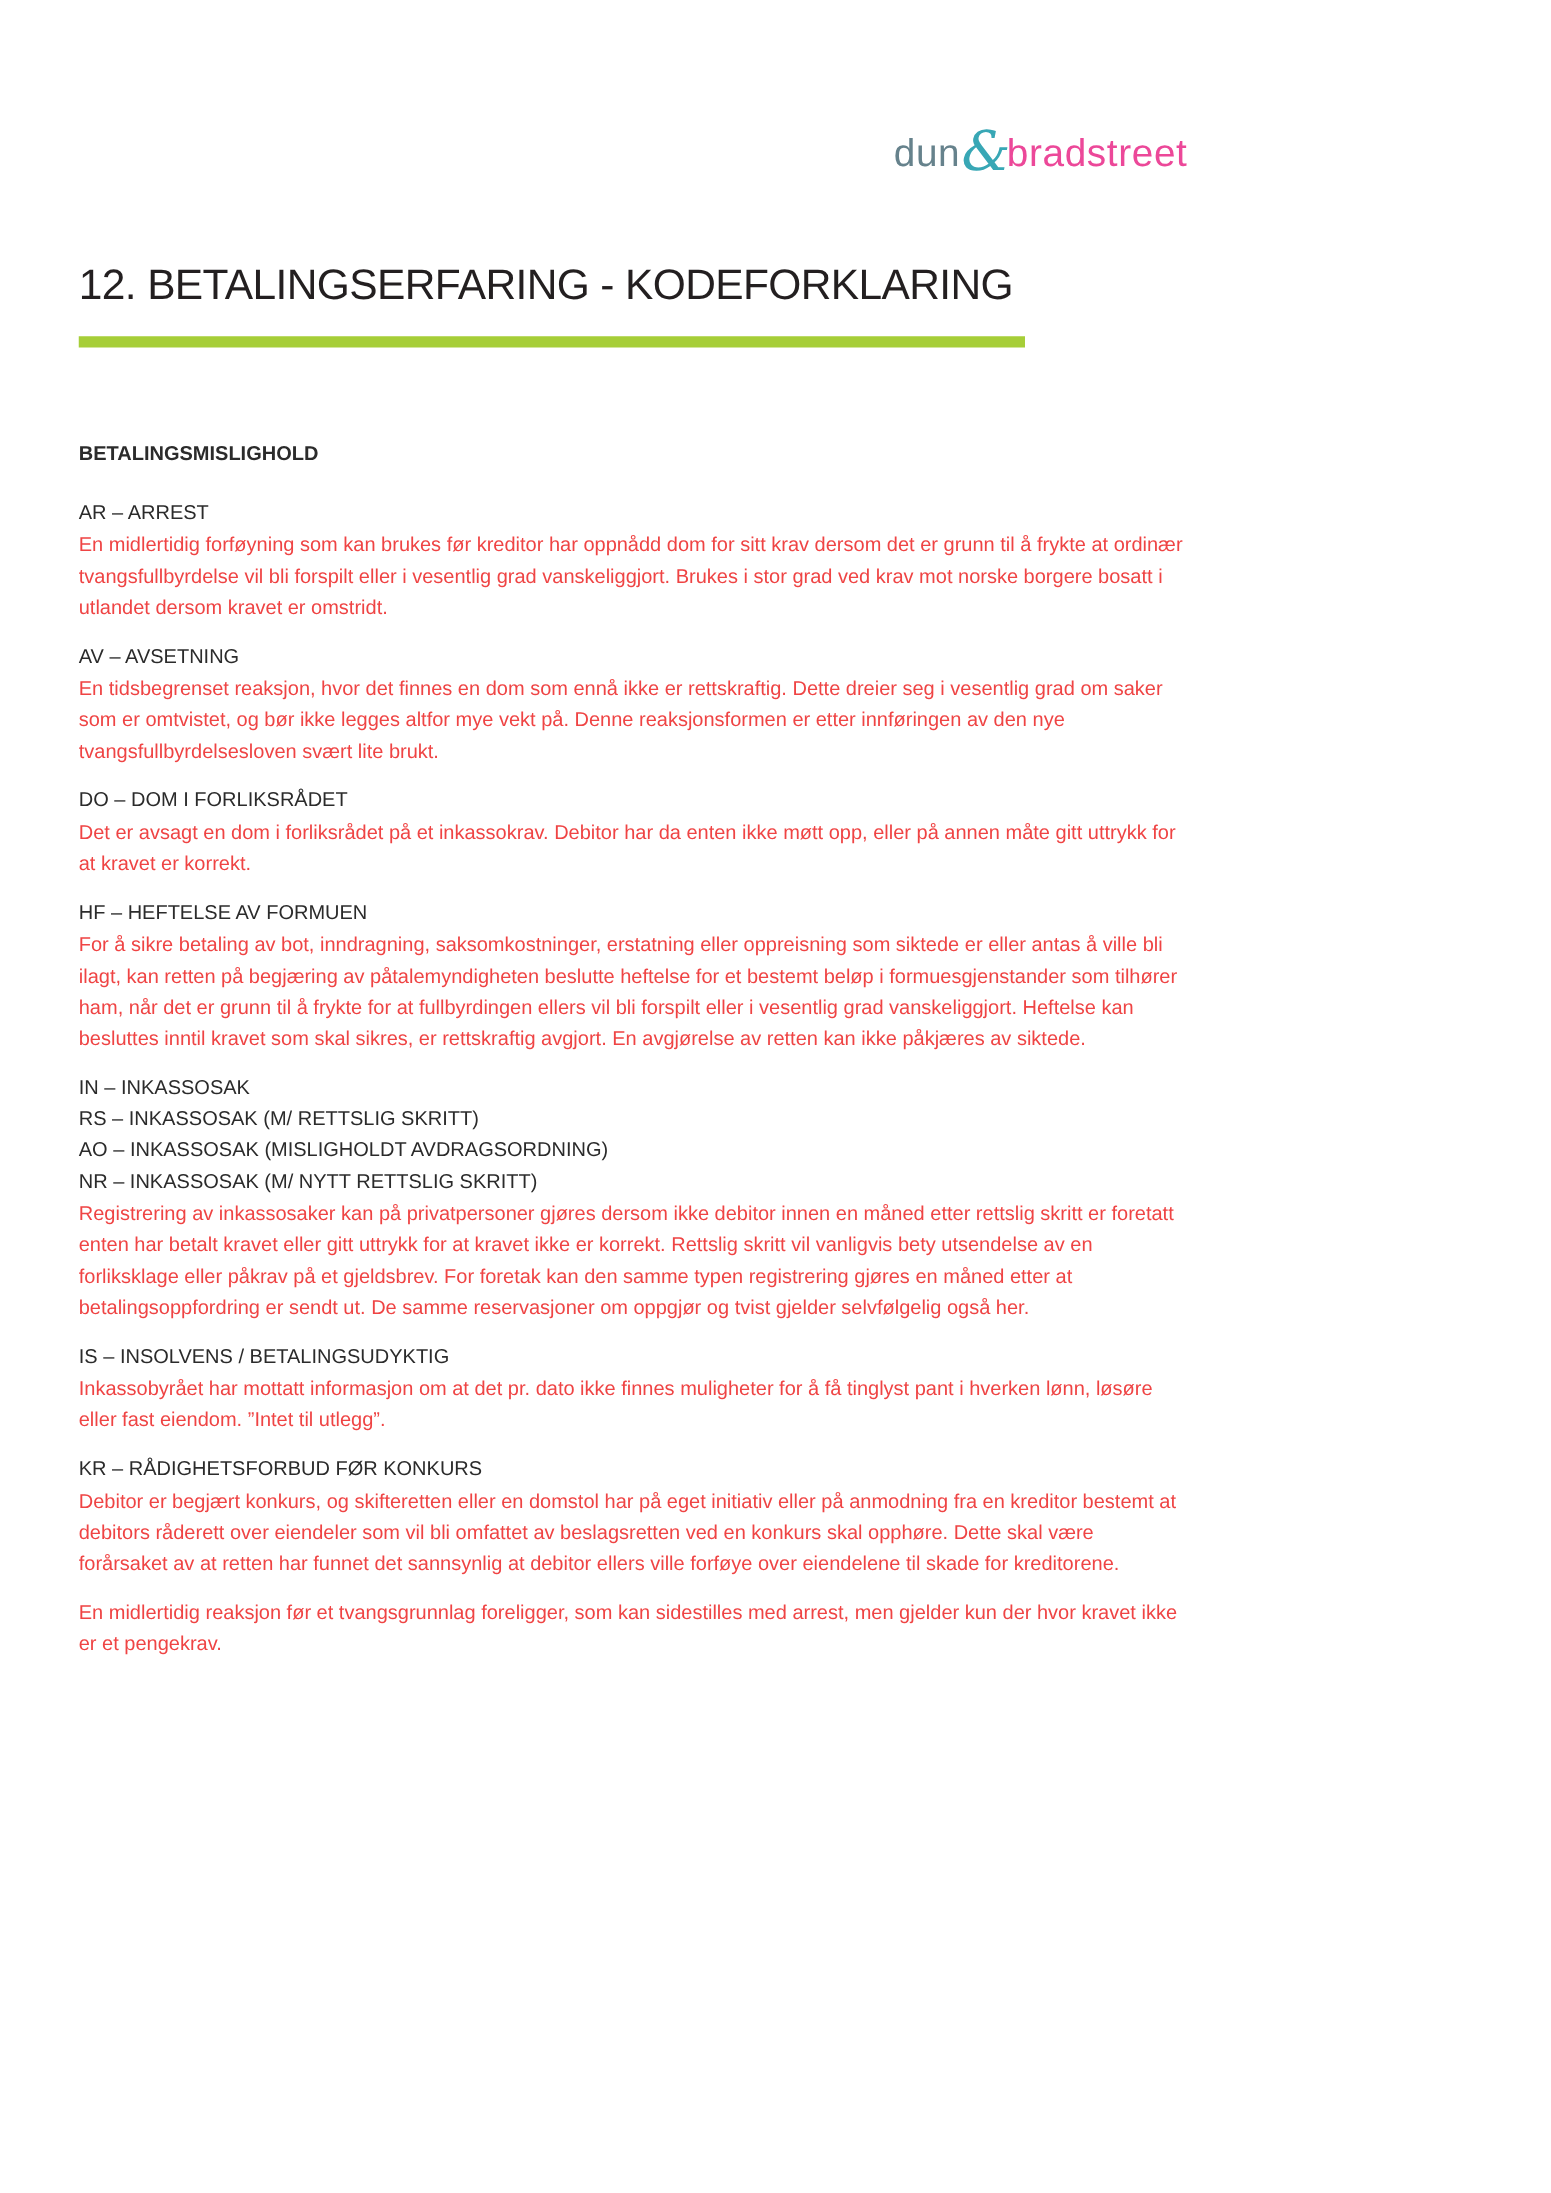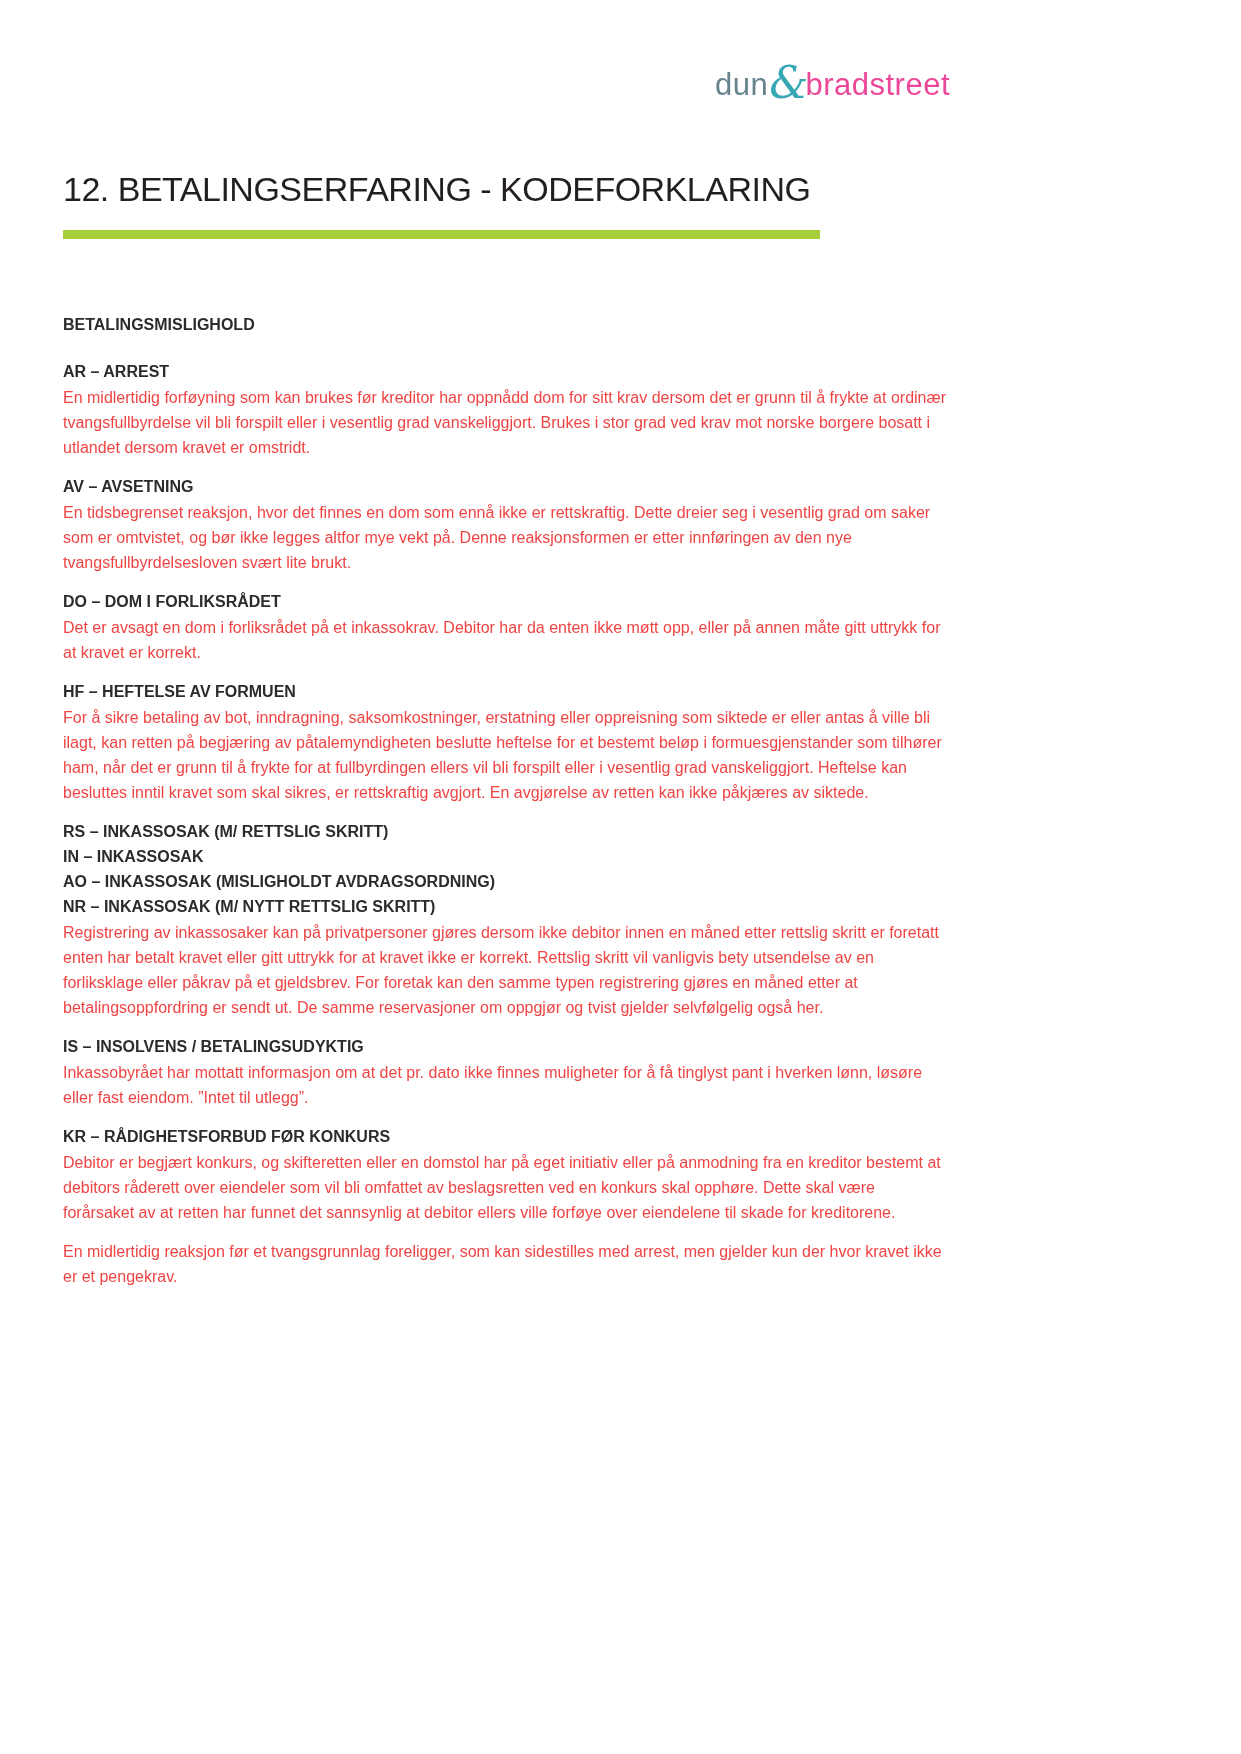--- a/index.html
+++ b/index.html
@@ -5,20 +5,21 @@
   * { margin: 0; padding: 0; box-sizing: border-box; }
   html, body { background: #ffffff; }
   .page {
     position: relative;
     width: 1241px;
     height: 1468px;
     background: #ffffff;
     font-family: "Liberation Sans", sans-serif;
     color: #3d3d3d;
     overflow: hidden;
+    margin-top: 39px;
   }
   .logo {
     position: absolute;
     top: 64px;
     right: 291px;
     display: flex;
     align-items: baseline;
     white-space: nowrap;
   }
   .logo-dun {
@@ -72,21 +73,21 @@
   }
   .section-header {
     font-size: 16px;
     font-weight: bold;
     color: #2b2b2b;
     margin-bottom: 22px;
   }
   .entry { margin-bottom: 14px; }
   .entry-heading {
     font-size: 16px;
-    font-weight: bold;
+    font-weight: normal;
     color: #2b2b2b;
   }
   .entry-body {
     margin-top: 1px;
     color: #ef4444;
   }
   .footer {
     position: absolute;
     top: 1506px;
     right: 295px;
@@ -126,22 +127,22 @@
       <h3 class="entry-heading">DO – DOM I FORLIKSRÅDET</h3>
       <p class="entry-body">Det er avsagt en dom i forliksrådet på et inkassokrav. Debitor har da enten ikke møtt opp, eller på annen måte gitt uttrykk for at kravet er korrekt.</p>
     </section>
 
     <section class="entry">
       <h3 class="entry-heading">HF – HEFTELSE AV FORMUEN</h3>
       <p class="entry-body">For å sikre betaling av bot, inndragning, saksomkostninger, erstatning eller oppreisning som siktede er eller antas å ville bli ilagt, kan retten på begjæring av påtalemyndigheten beslutte heftelse for et bestemt beløp i formuesgjenstander som tilhører ham, når det er grunn til å frykte for at fullbyrdingen ellers vil bli forspilt eller i vesentlig grad vanskeliggjort. Heftelse kan besluttes inntil kravet som skal sikres, er rettskraftig avgjort. En avgjørelse av retten kan ikke påkjæres av siktede.</p>
     </section>
 
     <section class="entry">
+      <h3 class="entry-heading">IN – INKASSOSAK</h3>
       <h3 class="entry-heading">RS – INKASSOSAK (M/ RETTSLIG SKRITT)</h3>
-      <h3 class="entry-heading">IN – INKASSOSAK</h3>
       <h3 class="entry-heading">AO – INKASSOSAK (MISLIGHOLDT AVDRAGSORDNING)</h3>
       <h3 class="entry-heading">NR – INKASSOSAK (M/ NYTT RETTSLIG SKRITT)</h3>
       <p class="entry-body">Registrering av inkassosaker kan på privatpersoner gjøres dersom ikke debitor innen en måned etter rettslig skritt er foretatt enten har betalt kravet eller gitt uttrykk for at kravet ikke er korrekt. Rettslig skritt vil vanligvis bety utsendelse av en forliksklage eller påkrav på et gjeldsbrev. For foretak kan den samme typen registrering gjøres en måned etter at betalingsoppfordring er sendt ut. De samme reservasjoner om oppgjør og tvist gjelder selvfølgelig også her.</p>
     </section>
 
     <section class="entry">
       <h3 class="entry-heading">IS – INSOLVENS / BETALINGSUDYKTIG</h3>
       <p class="entry-body">Inkassobyrået har mottatt informasjon om at det pr. dato ikke finnes muligheter for å få tinglyst pant i hverken lønn, løsøre eller fast eiendom. ”Intet til utlegg”.</p>
     </section>
 

